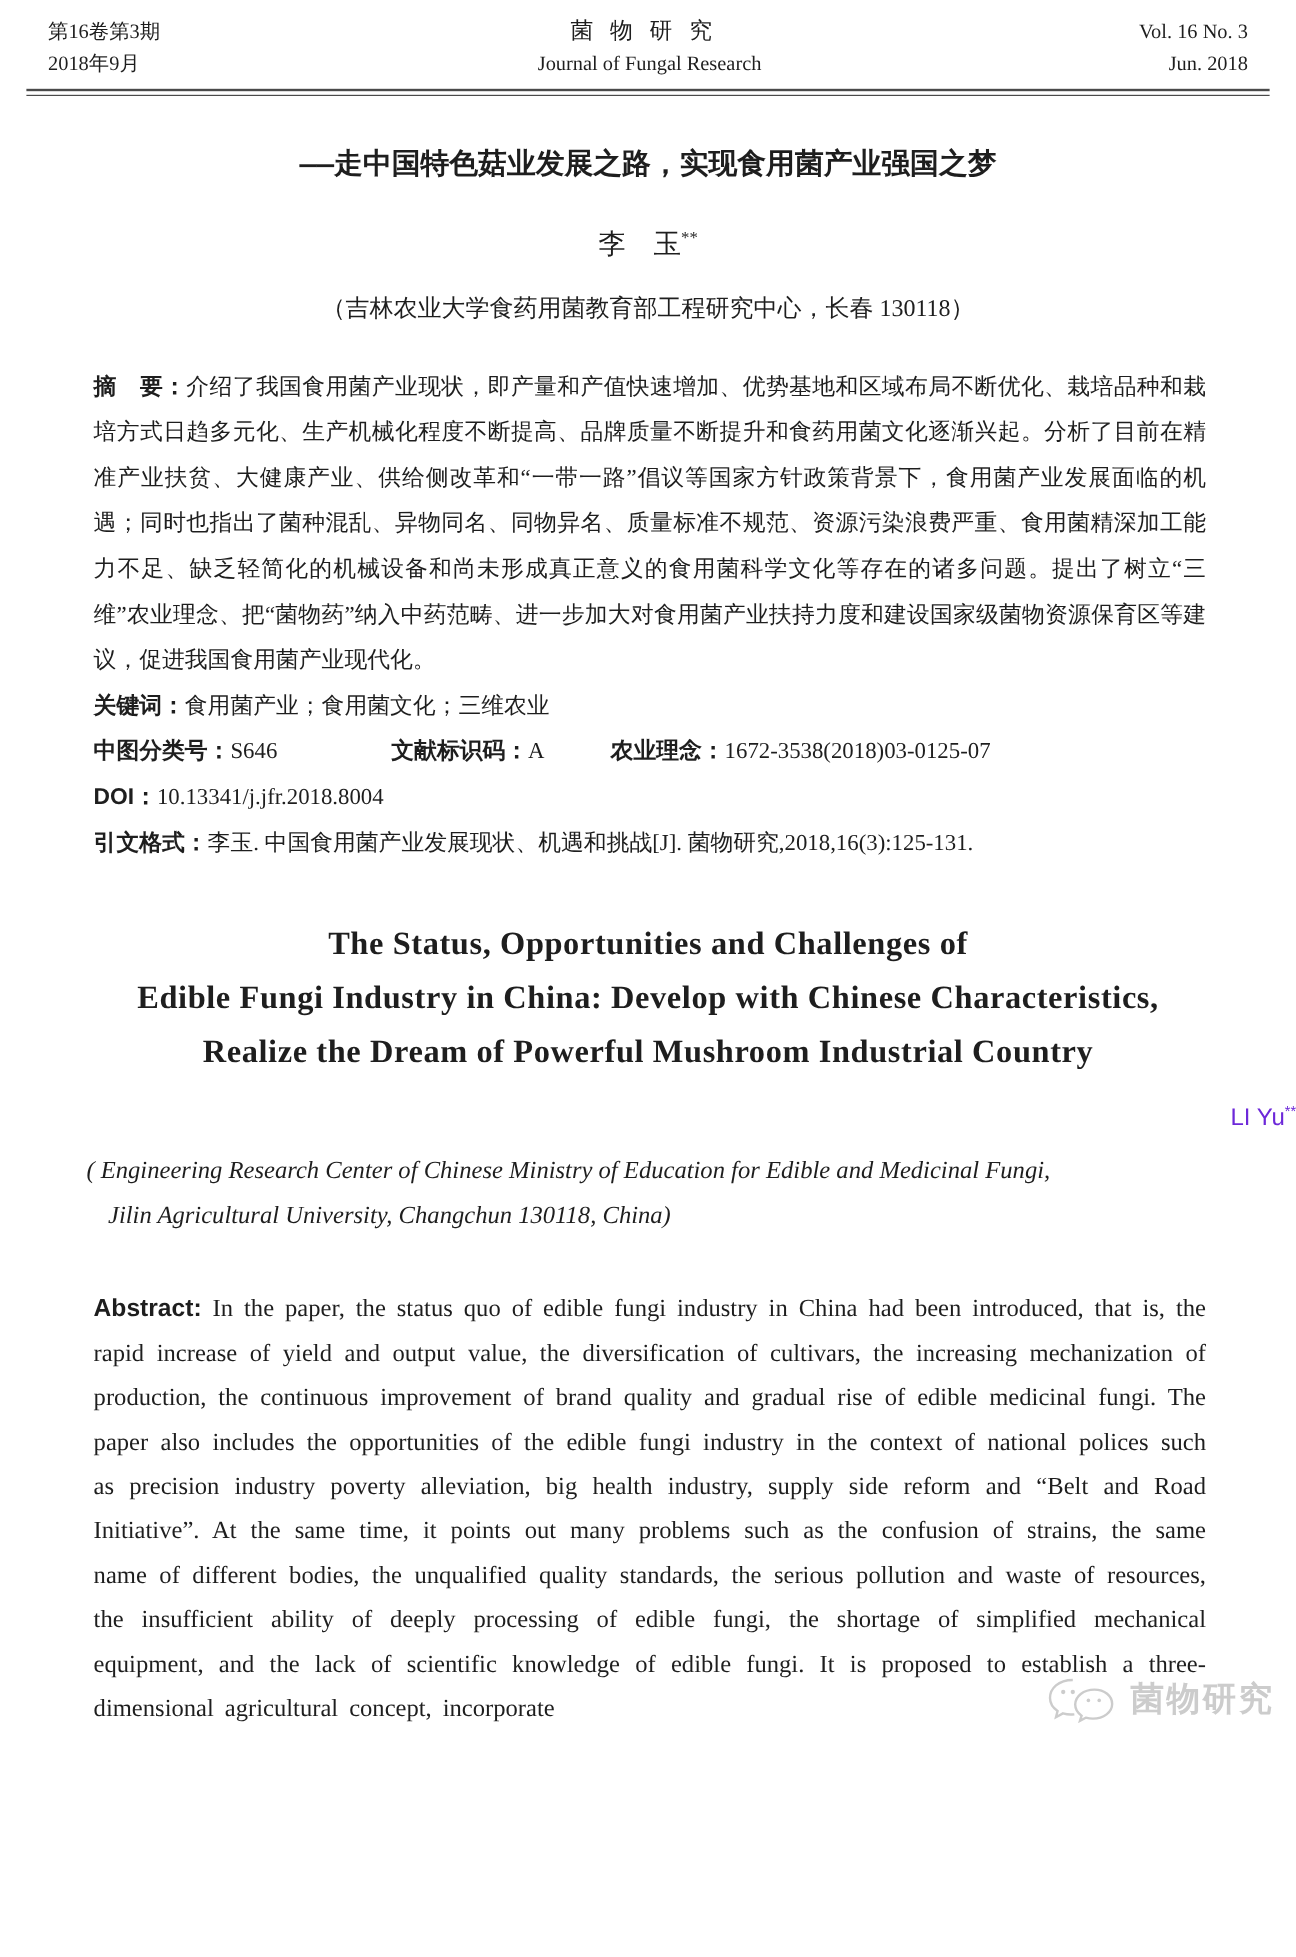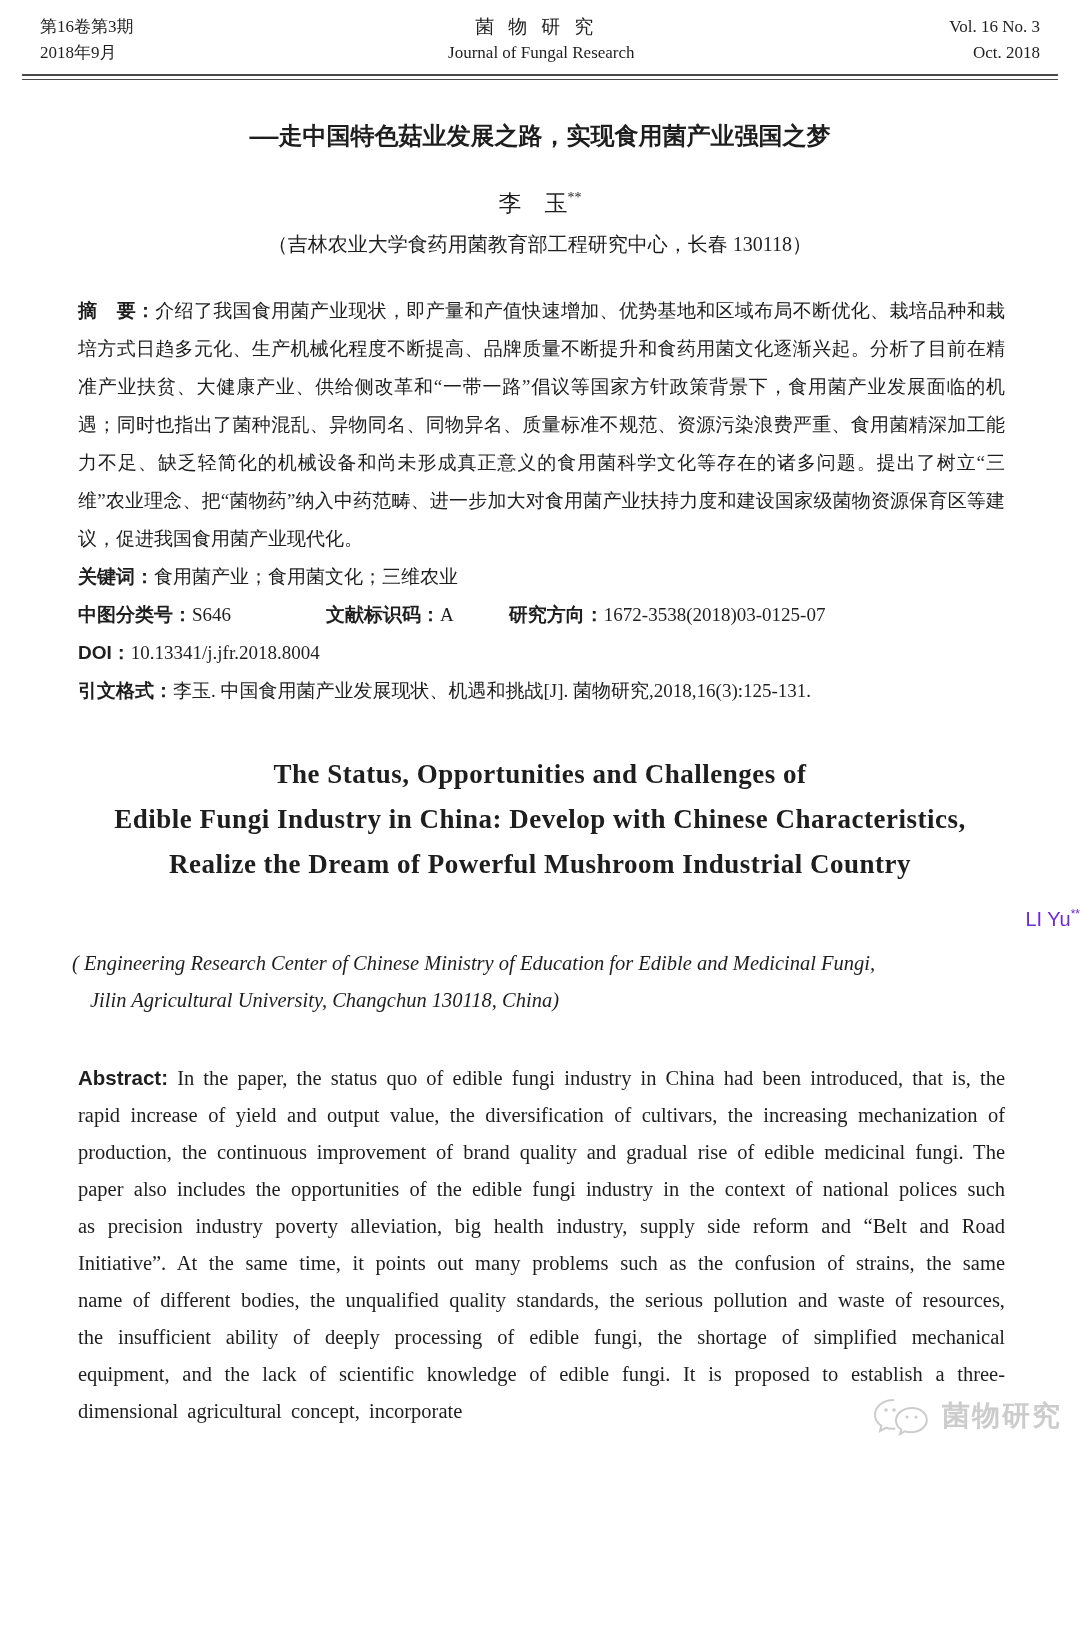--- a/index.html
+++ b/index.html
@@ -52,21 +52,21 @@
     font-weight: bold;
     font-size: 24px;
   }
   .author-cn {
     margin-top: 36px;
     text-align: center;
     font-size: 23px;
   }
   .author-cn sup { font-size: 14px; }
   .affil-cn {
-    margin-top: 12px;
+    margin-top: 24px;
     text-align: center;
     font-size: 20px;
   }
   
   .meta-cn {
     margin: 34px 75px 0 78px;
     font-size: 19px;
     line-height: 38px;
   }
   .meta-cn .blk-label {
@@ -161,36 +161,36 @@
     <div class="col left">
       <div>第16卷第3期</div>
       <div>2018年9月</div>
     </div>
     <div class="col center">
       <div class="cn">菌物研究</div>
       <div>Journal  of  Fungal  Research</div>
     </div>
     <div class="col right">
       <div>Vol. 16 No. 3</div>
-      <div>Oct. 2018</div>
+      <div>Jun. 2018</div>
     </div>
   </div>
   <div class="double-rule"></div>
 
   <div class="subtitle-cn">——走中国特色菇业发展之路，实现食用菌产业强国之梦</div>
   <div class="author-cn"><span>李　玉</span><sup>**</sup></div>
   <div class="affil-cn">（吉林农业大学食药用菌教育部工程研究中心，长春 130118）</div>
 
   <div class="meta-cn">
     <div class="abstract-cn"><span class="blk-label">摘　要：</span><span>介绍了我国食用菌产业现状，即产量和产值快速增加、优势基地和区域布局不断优化、栽培品种和栽培方式日趋多元化、生产机械化程度不断提高、品牌质量不断提升和食药用菌文化逐渐兴起。分析了目前在精准产业扶贫、大健康产业、供给侧改革和“一带一路”倡议等国家方针政策背景下，食用菌产业发展面临的机遇；同时也指出了菌种混乱、异物同名、同物异名、质量标准不规范、资源污染浪费严重、食用菌精深加工能力不足、缺乏轻简化的机械设备和尚未形成真正意义的食用菌科学文化等存在的诸多问题。提出了树立“三维”农业理念、把“菌物药”纳入中药范畴、进一步加大对食用菌产业扶持力度和建设国家级菌物资源保育区等建议，促进我国食用菌产业现代化。</span></div>
     <div><span class="blk-label">关键词：</span><span>食用菌产业；食用菌文化；三维农业</span></div>
     <div class="class-row">
       <span><span class="blk-label">中图分类号：</span><span>S646</span></span>
       <span class="seg2"><span class="blk-label">文献标识码：</span><span>A</span></span>
-      <span class="seg3"><span class="blk-label">研究方向：</span><span>1672-3538(2018)03-0125-07</span></span>
+      <span class="seg3"><span class="blk-label">农业理念：</span><span>1672-3538(2018)03-0125-07</span></span>
     </div>
     <div><span class="blk-label">DOI：</span><span>10.13341/j.jfr.2018.8004</span></div>
     <div><span class="blk-label">引文格式：</span><span>李玉. 中国食用菌产业发展现状、机遇和挑战[J]. 菌物研究,2018,16(3):125-131.</span></div>
   </div>
 
   <div class="title-en">
     <div>The Status, Opportunities and Challenges of</div>
     <div>Edible Fungi Industry in China: Develop with Chinese Characteristics,</div>
     <div>Realize the Dream of Powerful Mushroom Industrial Country</div>
   </div>

